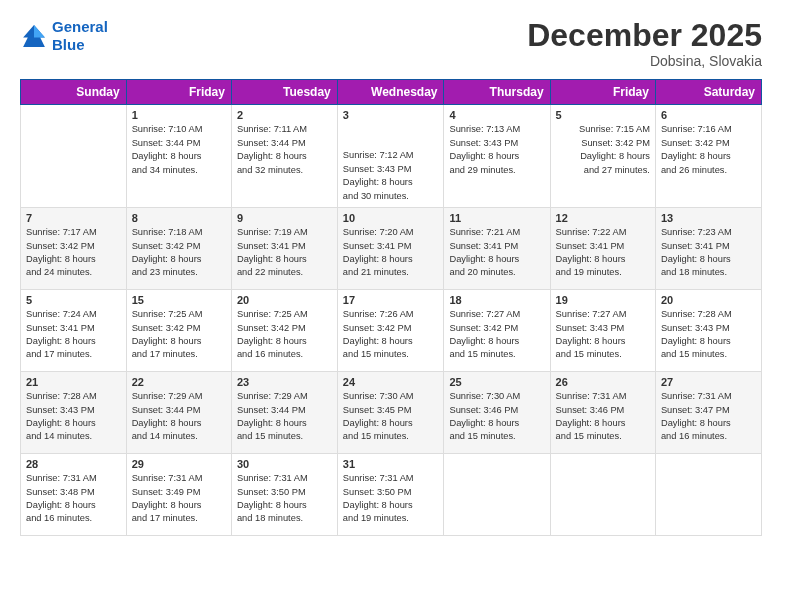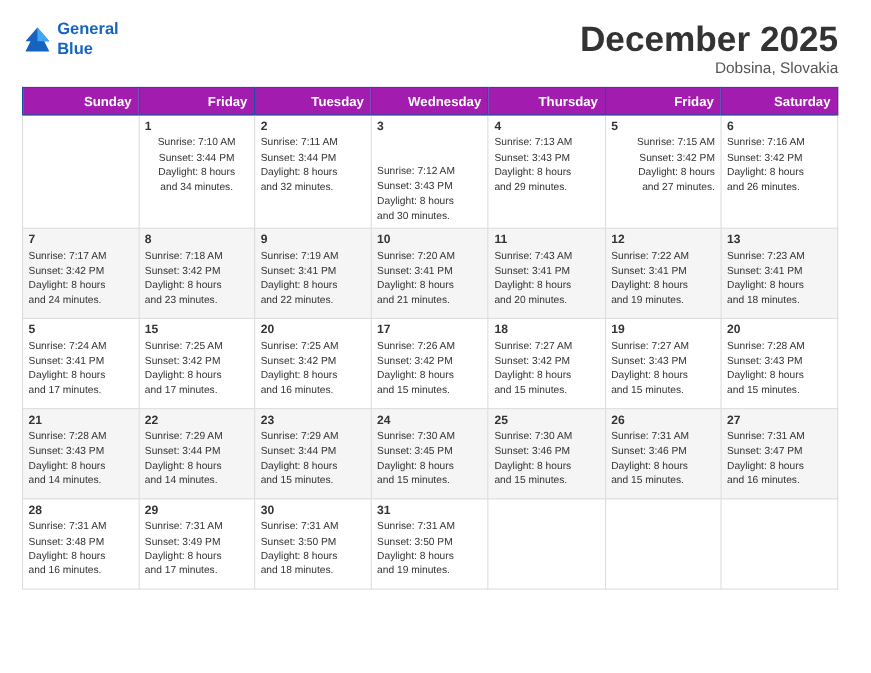--- a/index.html
+++ b/index.html
@@ -125,21 +125,21 @@
         <th>Thursday</th>
         <th>Friday</th>
         <th>Saturday</th>
       </tr>
     </thead>
     <tbody id="calendar-body">
     <tr>
           <td class="empty-cell"></td>
           <td>
             <span class="day-number">1</span>
-            <div class="day-info" style="white-space: pre-line; text-align: center;">Sunrise: 7:10 AM
+            <div class="day-info" style="white-space: pre-line;">Sunrise: 7:10 AM
 Sunset: 3:44 PM
 Daylight: 8 hours
 and 34 minutes.</div>
           </td>
           <td>
             <span class="day-number">2</span>
             <div class="day-info" style="white-space: pre-line;">Sunrise: 7:11 AM
 Sunset: 3:44 PM
 Daylight: 8 hours
 and 32 minutes.</div>
@@ -197,21 +197,21 @@
           </td>
           <td>
             <span class="day-number">10</span>
             <div class="day-info" style="white-space: pre-line;">Sunrise: 7:20 AM
 Sunset: 3:41 PM
 Daylight: 8 hours
 and 21 minutes.</div>
           </td>
           <td>
             <span class="day-number">11</span>
-            <div class="day-info" style="white-space: pre-line;">Sunrise: 7:43 AM
+            <div class="day-info" style="white-space: pre-line;">Sunrise: 7:21 AM
 Sunset: 3:41 PM
 Daylight: 8 hours
 and 20 minutes.</div>
           </td>
           <td>
             <span class="day-number">12</span>
             <div class="day-info" style="white-space: pre-line;">Sunrise: 7:22 AM
 Sunset: 3:41 PM
 Daylight: 8 hours
 and 19 minutes.</div>

